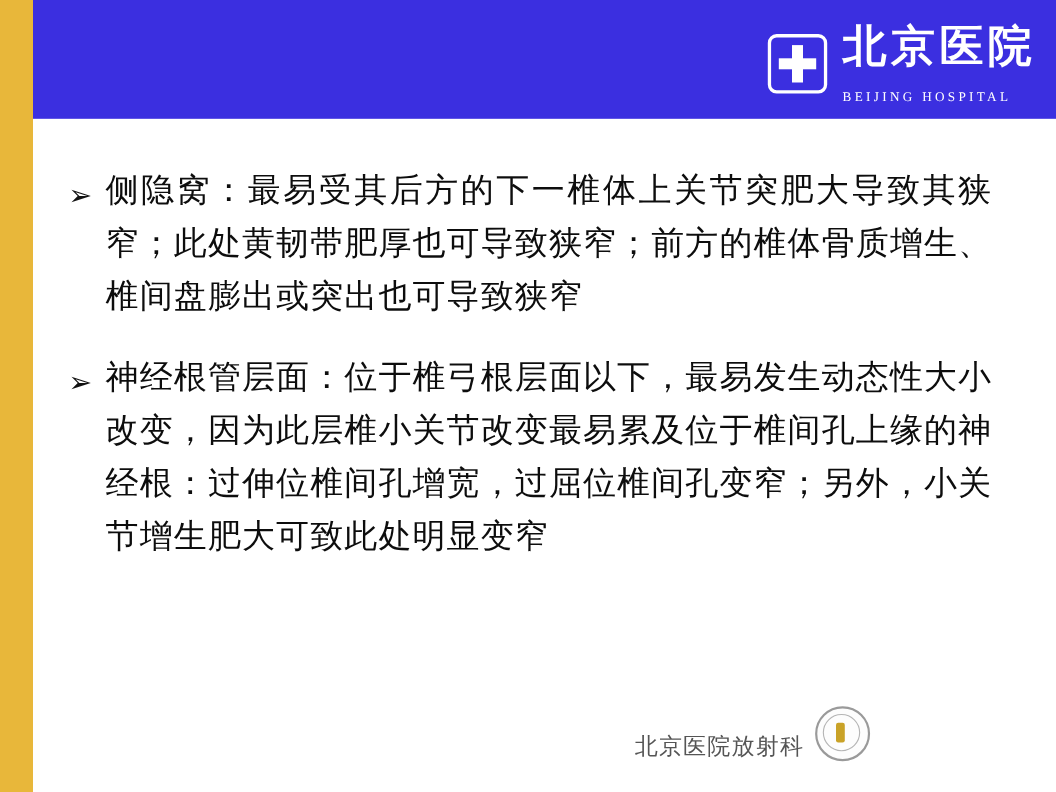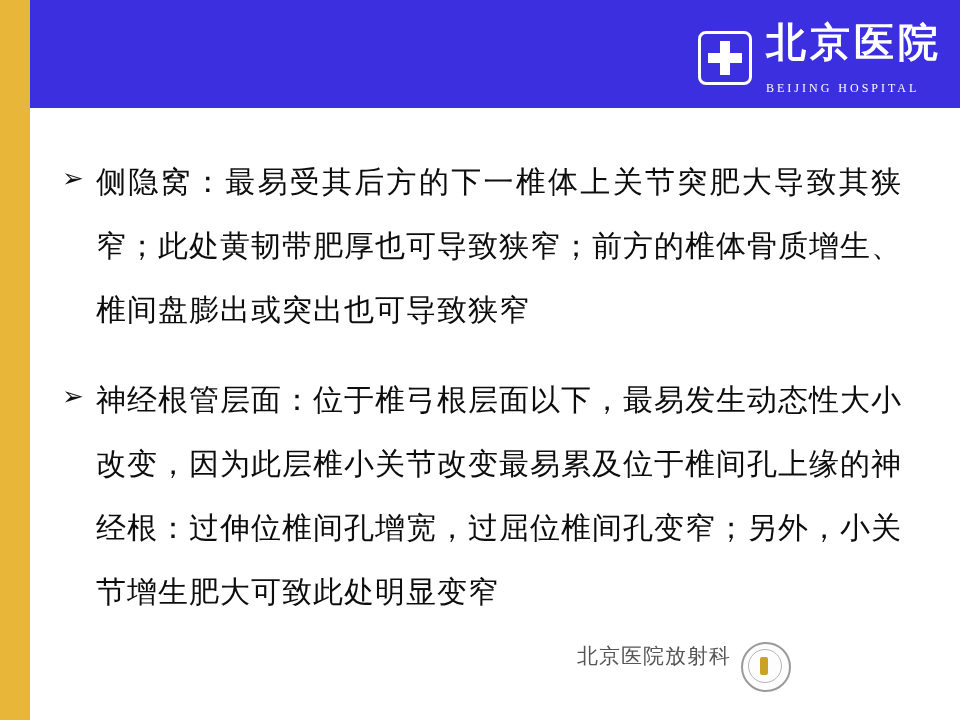--- a/index.html
+++ b/index.html
@@ -108,31 +108,31 @@
     font-size: 26px;
     color: #111111;
     line-height: 56px;
     font-family: "DejaVu Sans", sans-serif;
   }
   .bullet-text {
     flex: 1 1 auto;
     font-family: "DejaVu Sans", "Liberation Sans", sans-serif;
     font-size: 30px;
     color: #0d0d0d;
-    line-height: 64px;
+    line-height: 48px;
     letter-spacing: 1px;
     text-align: justify;
   }
   
   .footer-wm {
     position: absolute;
     right: 22px;
     bottom: 28px;
     display: flex;
-    align-items: flex-start;
+    align-items: flex-end;
     gap: 10px;
   }
   .wm-text {
     font-family: "DejaVu Sans", "Liberation Sans", sans-serif;
     font-size: 21px;
     color: #555555;
     letter-spacing: 1px;
     white-space: nowrap;
   }
   .wm-seal {

